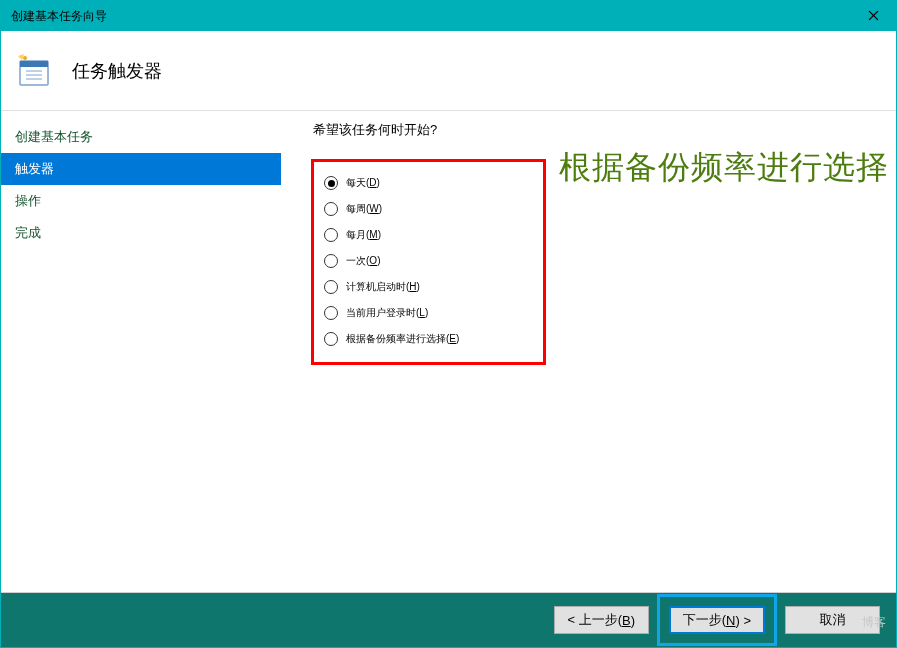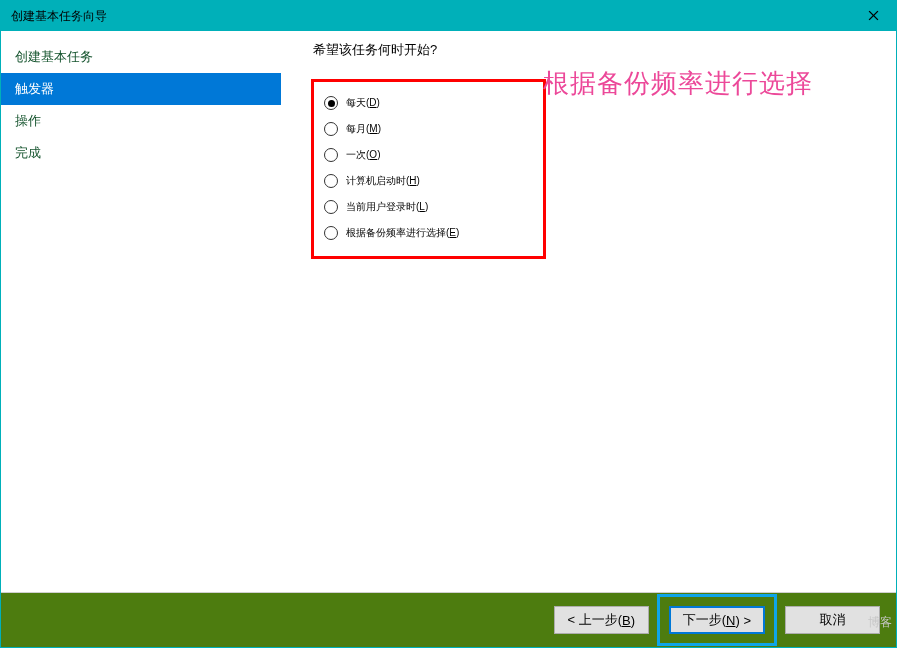--- a/index.html
+++ b/index.html
@@ -115,31 +115,31 @@
     .radio-circle.selected::after {
       content: "";
       width: 7px;
       height: 7px;
       background: #000;
       border-radius: 50%;
     }
     .hotkey { text-decoration: underline; }
     .annotation {
       position: absolute;
-      left: 262px;
+      left: 278px;
       top: 35px;
-      color: #ec4899;
-      font-size: 26px;
+      color: #4d7c0f;
+      font-size: 32px;
       font-weight: 400;
       letter-spacing: 1px;
     }
     .footer {
       height: 55px;
       border-top: 1px solid #d0d0d0;
-      background: #4d7c0f;
+      background: #0f766e;
       display: flex;
       justify-content: flex-end;
       align-items: center;
       padding-right: 16px;
       gap: 8px;
     }
     .btn {
       min-width: 95px;
       height: 28px;
       background: #e1e1e1;
@@ -155,21 +155,21 @@
     .btn-wrap-highlight {
       border: 3px solid #0ea5e9;
       padding: 9px;
       display: inline-flex;
     }
     .btn.primary {
       border: 2px solid #0078d7;
     }
     .watermark {
       position: absolute;
-      right: 4px;
+      right: 10px;
       bottom: 16px;
       color: #c7c7c7;
       font-size: 12px;
       pointer-events: none;
     }
   </style>
 </head>
 <body>
 
 <div class="window">
@@ -179,36 +179,54 @@
     <div class="close-btn">
       <span>
         <svg viewBox="0 0 10 10" width="11" height="11">
             <line x1="1" y1="1" x2="9" y2="9" stroke="#000" stroke-width="1.2"></line>
             <line x1="9" y1="1" x2="1" y2="9" stroke="#000" stroke-width="1.2"></line>
           </svg>
       </span>
     </div>
   </div>
 
+  <div class="header">
+    <span class="header-icon">
+      <svg viewBox="0 0 36 36">
+        <rect x="4" y="8" width="28" height="24" rx="1" fill="#fff" stroke="#7da2ce" stroke-width="1.5"></rect>
+        <rect x="4" y="8" width="28" height="6" fill="#3b78b5"></rect>
+        <circle cx="9" cy="5" r="2" fill="#f5a623"></circle>
+        <line x1="10" y1="18" x2="26" y2="18" stroke="#7da2ce" stroke-width="1"></line>
+        <line x1="10" y1="22" x2="26" y2="22" stroke="#7da2ce" stroke-width="1"></line>
+        <line x1="10" y1="26" x2="26" y2="26" stroke="#7da2ce" stroke-width="1"></line>
+        <polygon points="2,3 8,1 6,7" fill="#ffd24d"></polygon>
+      </svg>
+    </span>
+    <span class="header-title">任务触发器</span>
+  </div>
 
   <div class="body">
     <div class="sidebar">
       <div class="sidebar-item">创建基本任务</div>
       <div class="sidebar-item active">触发器</div>
       <div class="sidebar-item">操作</div>
       <div class="sidebar-item">完成</div>
     </div>
 
     <div class="content">
       <div class="question">希望该任务何时开始?</div>
 
       <div class="radio-group">
         <label class="radio-item">
           <span class="radio-circle selected"></span>
           <span><span>每天(</span><span class="hotkey">D</span><span>)</span></span>
+        </label>
+        <label class="radio-item">
+          <span class="radio-circle"></span>
+          <span><span>每周(</span><span class="hotkey">W</span><span>)</span></span>
         </label>
         <label class="radio-item">
           <span class="radio-circle"></span>
           <span><span>每月(</span><span class="hotkey">M</span><span>)</span></span>
         </label>
         <label class="radio-item">
           <span class="radio-circle"></span>
           <span><span>一次(</span><span class="hotkey">O</span><span>)</span></span>
         </label>
         <label class="radio-item">

